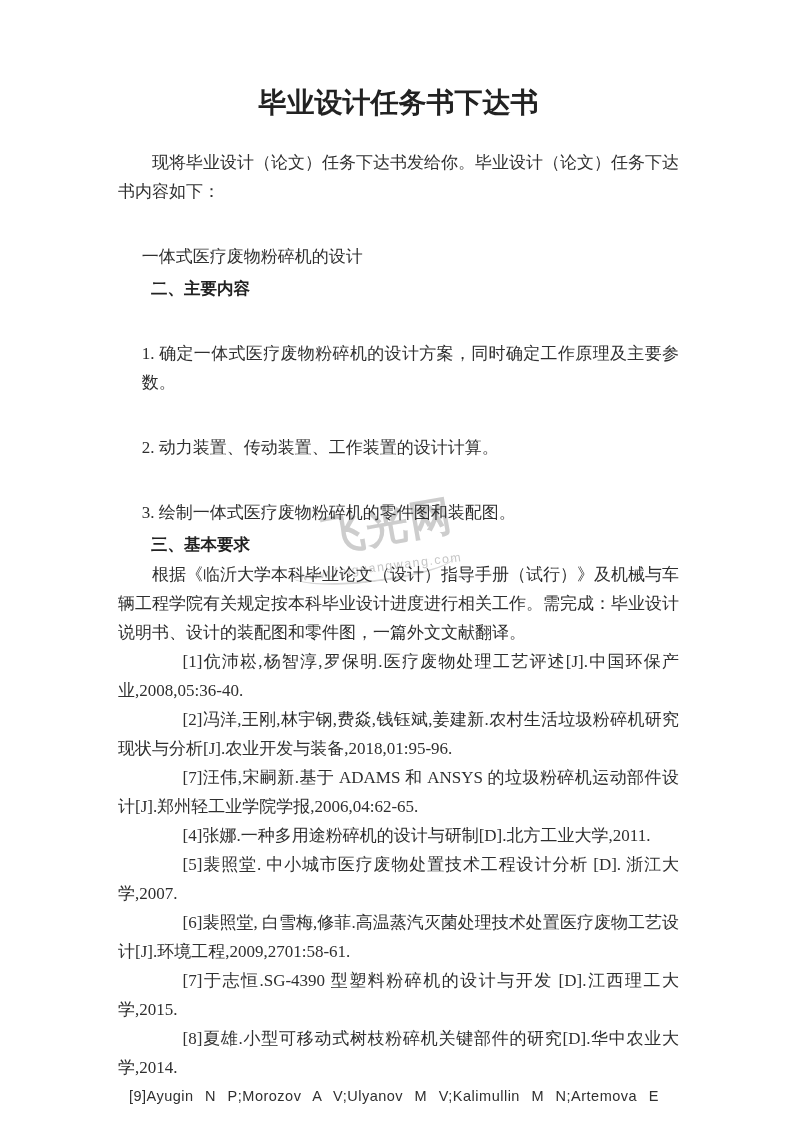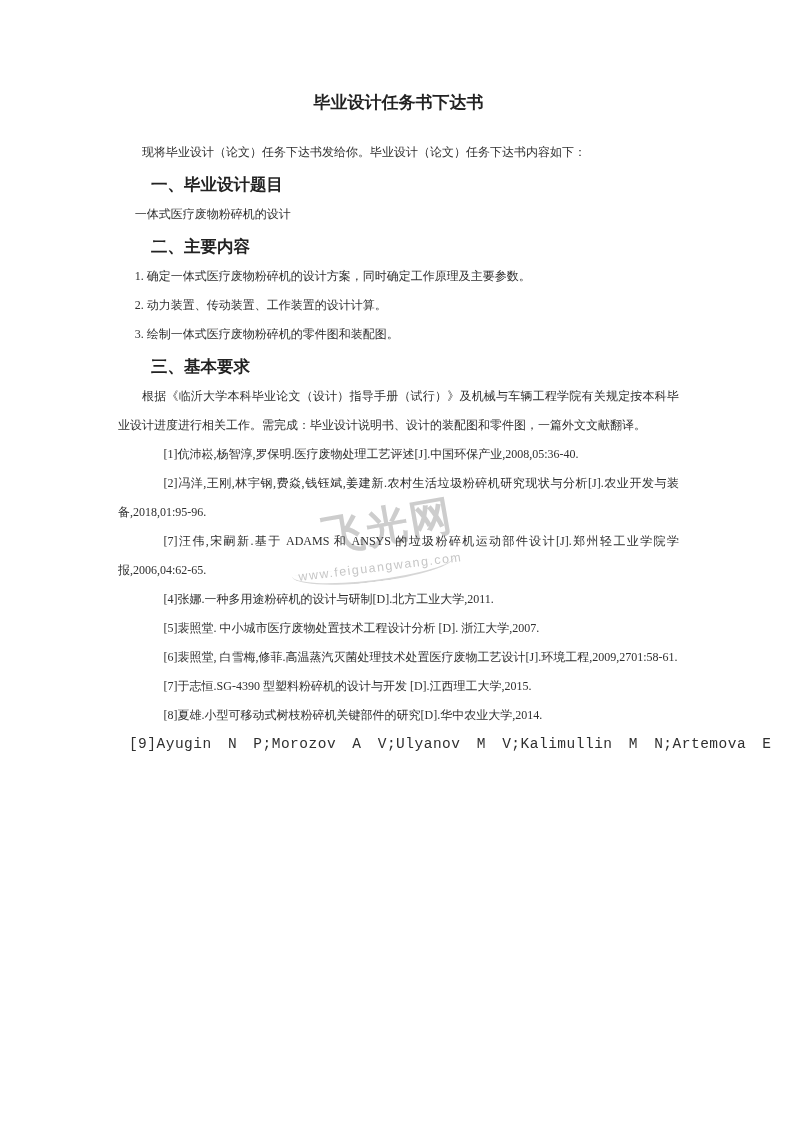--- a/index.html
+++ b/index.html
@@ -10,48 +10,48 @@
     overflow:hidden;
     font-family:"Liberation Serif","DejaVu Serif",serif;
     color:#2f2f2f;
   }
   .content{
     position:absolute;
     left:118px;right:114px;top:0;
     z-index:1;
   }
   .doc-title{
-    margin:88px 0 20px 0;
+    margin:88px 0 30px 0;
     font-family:"Liberation Sans","DejaVu Sans",sans-serif;
-    font-size:17px;
+    font-size:28px;
     font-weight:bold;
     text-align:center;
     color:#222222;
     line-height:30px;
   }
   .para, .plain, .ref{
     margin:0;
-    font-size:12px;
+    font-size:17px;
     line-height:29px;
     text-align:justify;
   }
   .indent{text-indent:2em;}
-  .ind1{padding-left:1.4em;}
+  .ind1{padding-left:1.4em;margin-top:36px;}
   .heading{
     margin:3px 0 1px 0;
     padding-left:2em;
     font-family:"Liberation Sans","DejaVu Sans",sans-serif;
     font-size:16.5px;
     font-weight:bold;
     color:#222222;
     line-height:29px;
   }
   .ref{text-indent:3.8em;}
   .ref-latin{
-    font-family:Liberation Mono, monospace;
+    font-family:Liberation Sans, sans-serif;
     font-size:14.5px;
     text-indent:0.75em;
     letter-spacing:0.5px;
     word-spacing:7px;
     text-align:left;
     white-space:nowrap;
   }
   
   .watermark{
     position:absolute;left:0;top:0;width:100%;height:100%;
@@ -94,21 +94,20 @@
     <div class="wm-swoosh"></div>
     <div class="wm-url">www.feiguangwang.com</div>
   </div>
 
   <div class="content">
 
     <h1 class="doc-title">毕业设计任务书下达书</h1>
 
     <p class="para indent">现将毕业设计（论文）任务下达书发给你。毕业设计（论文）任务下达书内容如下：</p>
 
-    <h2 class="heading">一、毕业设计题目</h2>
     <p class="plain ind1">一体式医疗废物粉碎机的设计</p>
 
     <h2 class="heading">二、主要内容</h2>
     <p class="plain ind1">1. 确定一体式医疗废物粉碎机的设计方案，同时确定工作原理及主要参数。</p>
     <p class="plain ind1">2. 动力装置、传动装置、工作装置的设计计算。</p>
     <p class="plain ind1">3. 绘制一体式医疗废物粉碎机的零件图和装配图。</p>
 
     <h2 class="heading">三、基本要求</h2>
     <p class="para indent">根据《临沂大学本科毕业论文（设计）指导手册（试行）》及机械与车辆工程学院有关规定按本科毕业设计进度进行相关工作。需完成：毕业设计说明书、设计的装配图和零件图，一篇外文文献翻译。</p>
 

